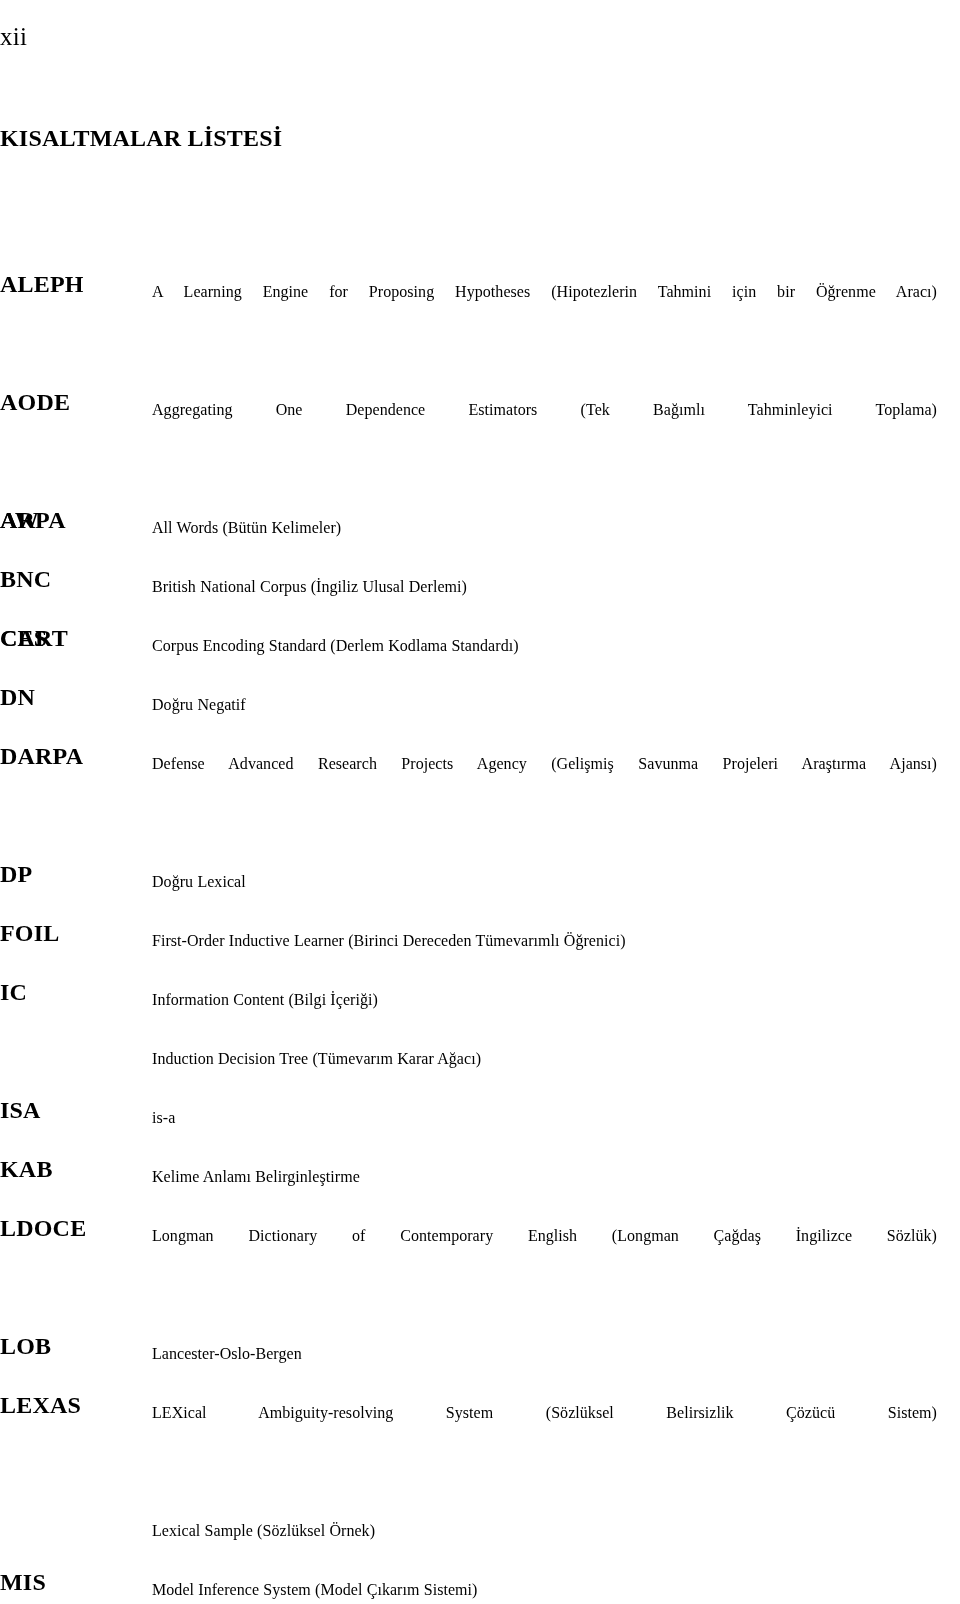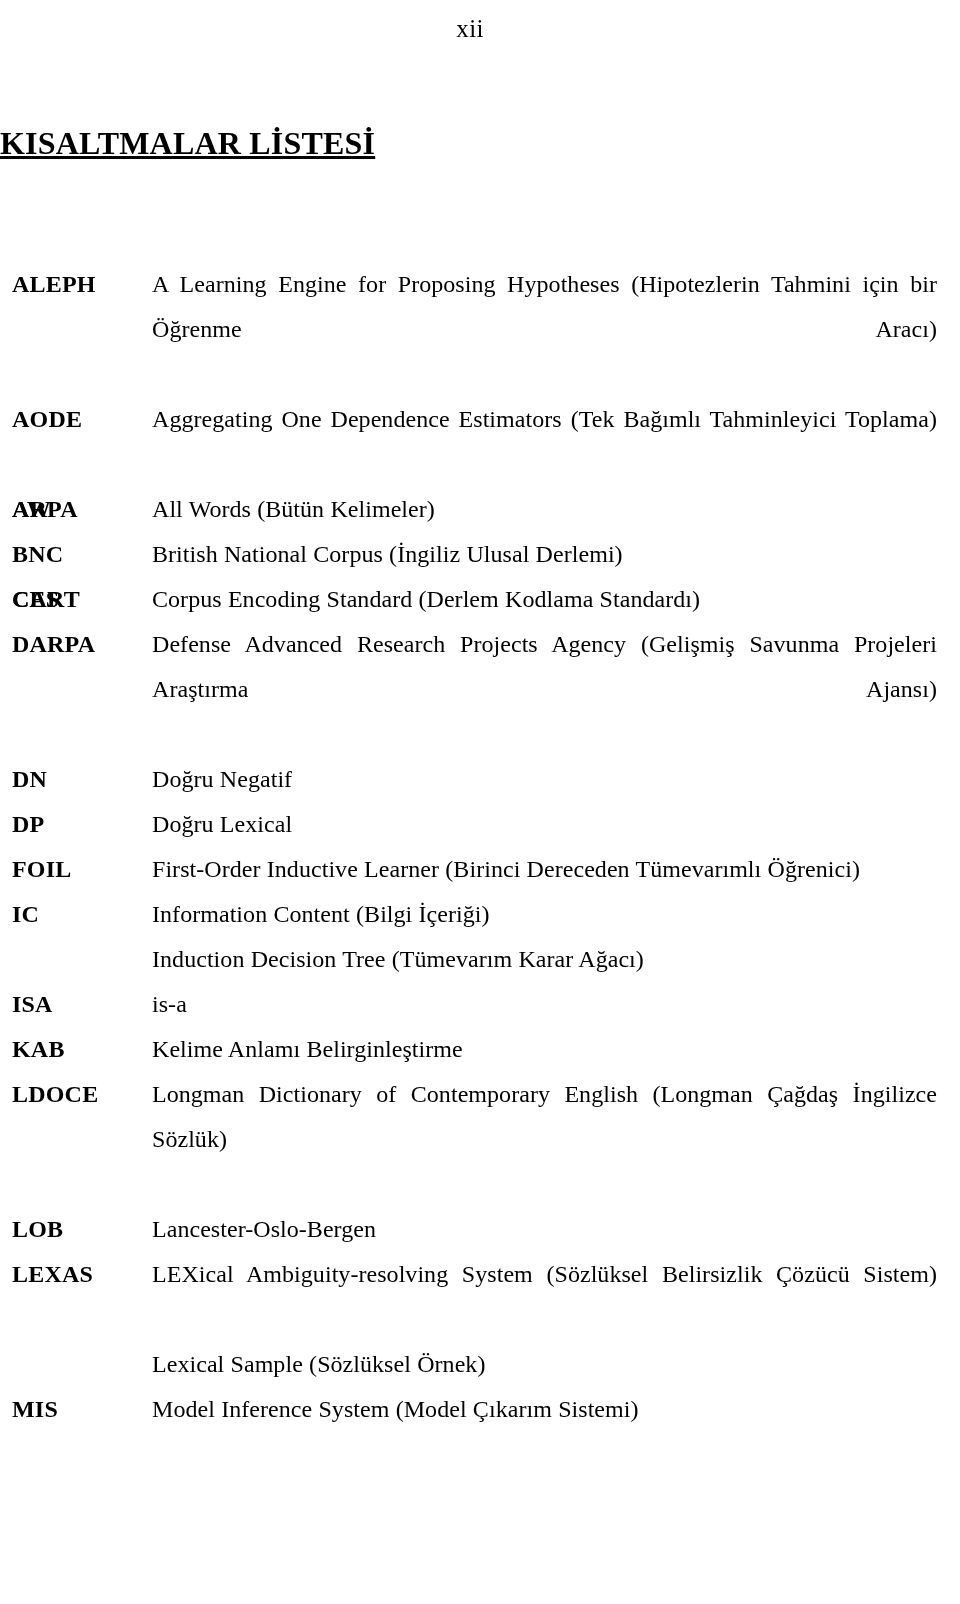--- a/index.html
+++ b/index.html
@@ -11,66 +11,65 @@
     position: relative;
     width: 960px;
     height: 1604px;
     background: #ffffff;
     font-family: "Liberation Serif", "DejaVu Serif", serif;
     color: #000000;
     overflow: hidden;
   }
   .page-number {
     position: absolute;
-    top: 14px;
+    top: 22px;
     left: 0;
     width: 940px;
-    text-align: center;
+    text-align: left;
     font-size: 25px;
     line-height: 30px;
     letter-spacing: 0.3px;
   }
   .doc-title {
     position: absolute;
     top: 105px;
     left: 0px;
-    font-size: 32px;
+    font-size: 24px;
     font-weight: bold;
     line-height: 34px;
     letter-spacing: 0.2px;
     white-space: nowrap;
-    text-decoration: underline;
   }
   .abbr-list {
     position: absolute;
     top: 262px;
     left: 0px;
     width: 937px;
   }
   .abbr-row {
     position: relative;
     width: 100%;
     margin: 0;
     padding: 0;
   }
   .abbr-term {
     position: absolute;
-    left: 12px;
+    left: 0px;
     top: 0px;
     width: 146px;
     font-size: 24px;
     font-weight: bold;
     line-height: 45px;
     letter-spacing: 0.2px;
     white-space: nowrap;
   }
   .abbr-def {
     margin: 0 0 0 152px;
-    font-size: 24px;
-    line-height: 45px;
+    font-size: 16px;
+    line-height: 59px;
     text-align: justify;
     text-justify: inter-word;
     letter-spacing: 0.05px;
     word-spacing: 0.2px;
   }
   .abbr-def.single {
     text-align: left;
   }
   .abbr-def::after {
     content: "";
@@ -111,26 +110,26 @@
         <div class="abbr-def single">British National Corpus (İngiliz Ulusal Derlemi)</div>
       </div>
       <div class="abbr-row">
         <div class="abbr-term">CART</div>
       </div>
       <div class="abbr-row">
         <div class="abbr-term">CES</div>
         <div class="abbr-def single">Corpus Encoding Standard (Derlem Kodlama Standardı)</div>
       </div>
       <div class="abbr-row">
+        <div class="abbr-term">DN</div>
+        <div class="abbr-def single">Doğru Negatif</div>
+      </div>
+      <div class="abbr-row">
         <div class="abbr-term">DARPA</div>
         <div class="abbr-def">Defense Advanced Research Projects Agency (Gelişmiş Savunma Projeleri Araştırma Ajansı)</div>
-      </div>
-      <div class="abbr-row">
-        <div class="abbr-term">DN</div>
-        <div class="abbr-def single">Doğru Negatif</div>
       </div>
       <div class="abbr-row">
         <div class="abbr-term">DP</div>
         <div class="abbr-def single">Doğru Lexical</div>
       </div>
       <div class="abbr-row">
         <div class="abbr-term">FOIL</div>
         <div class="abbr-def single">First-Order Inductive Learner (Birinci Dereceden Tümevarımlı Öğrenici)</div>
       </div>
       <div class="abbr-row">

